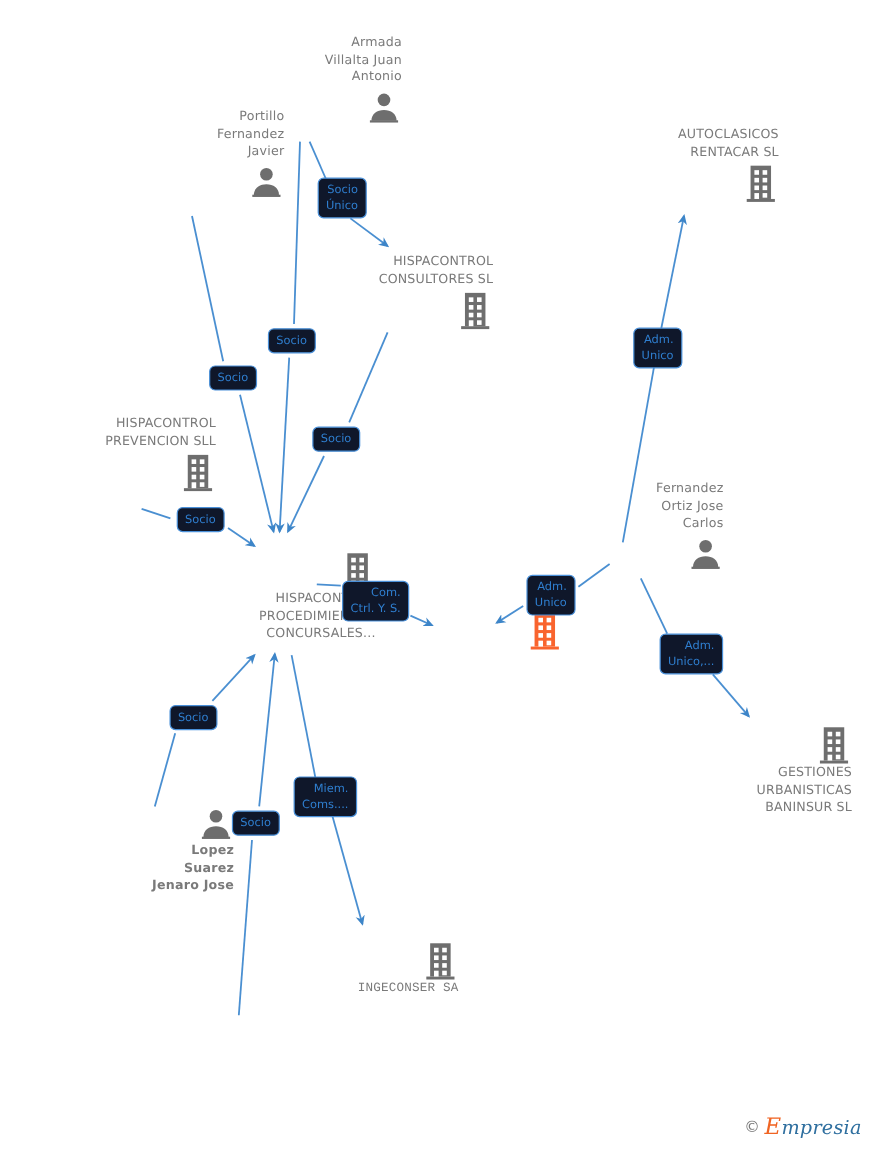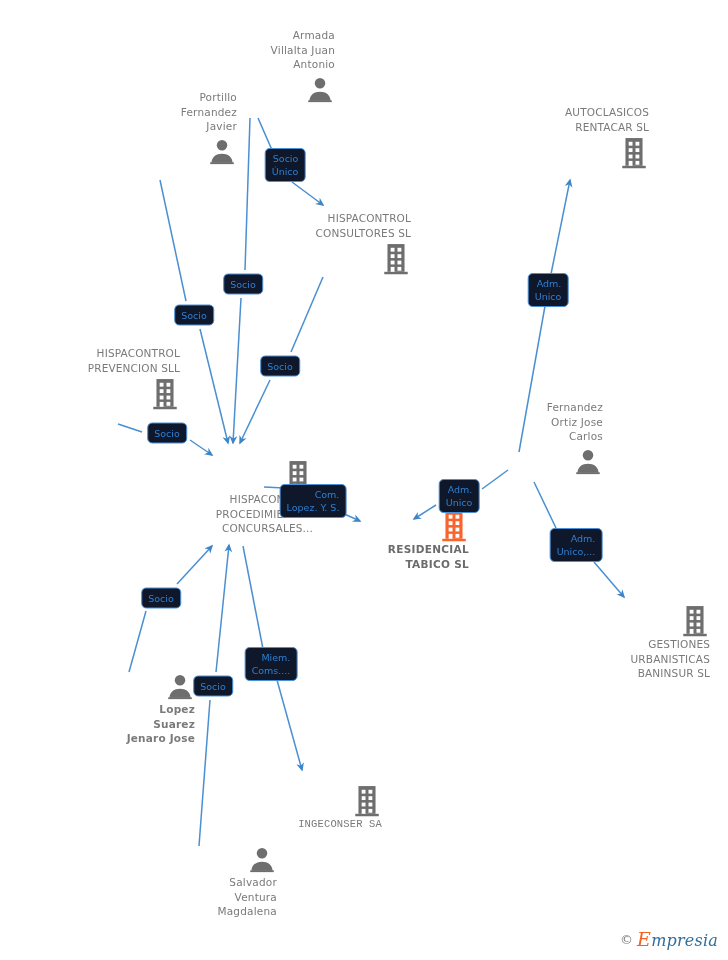--- a/index.html
+++ b/index.html
@@ -225,22 +225,20 @@
             <rect x="14.4" y="4.5" width="3.6" height="3.6"></rect>
           <rect x="8" y="10.5" width="3.6" height="3.6"></rect>
             <rect x="14.4" y="10.5" width="3.6" height="3.6"></rect>
           <rect x="8" y="16.5" width="3.6" height="3.6"></rect>
             <rect x="14.4" y="16.5" width="3.6" height="3.6"></rect>
           <rect x="8" y="22.4" width="3.6" height="4.6"></rect>
             <rect x="14.4" y="22.4" width="3.6" height="3.6"></rect>
         </g>
       </svg>
     </span>
-    <span class="cap">RESIDENCIAL
-TABICO SL</span>
   </div>
 
   <div class="node company" style="left:630px;top:605px;">
     <span class="glyph">
       <svg width="30" height="32" viewBox="0 0 26 30">
         <rect x="5" y="1" width="16" height="26" fill="#6e6e6e"></rect>
         <rect x="2" y="27" width="22" height="2.3" fill="#6e6e6e"></rect>
         <g fill="#ffffff">
           <rect x="8" y="4.5" width="3.6" height="3.6"></rect>
             <rect x="14.4" y="4.5" width="3.6" height="3.6"></rect>
@@ -284,43 +282,31 @@
           <rect x="8" y="16.5" width="3.6" height="3.6"></rect>
             <rect x="14.4" y="16.5" width="3.6" height="3.6"></rect>
           <rect x="8" y="22.4" width="3.6" height="4.6"></rect>
             <rect x="14.4" y="22.4" width="3.6" height="3.6"></rect>
         </g>
       </svg>
     </span>
     <span class="cap">INGECONSER SA</span>
   </div>
 
-  <div class="node person" style="left:197px;top:845px;">
-    <span class="glyph">
-      <svg width="30" height="30" viewBox="0 0 24 24">
-          <circle cx="12" cy="6.6" r="4.2" fill="#6e6e6e"></circle>
-          <path d="M3.6 20.5c0-4.6 3.8-7.2 8.4-7.2s8.4 2.6 8.4 7.2z" fill="#6e6e6e"></path>
-          <rect x="2.6" y="20.2" width="18.8" height="1.5" fill="#6e6e6e"></rect>
-        </svg>
-    </span>
-    <span class="cap">Salvador
-Ventura
-Magdalena</span>
-  </div>
 
   <div class="elabel" style="left:285px;top:165px;">Socio
 Único</div>
   <div class="elabel" style="left:243px;top:284px;">Socio</div>
   <div class="elabel" style="left:194px;top:315px;">Socio</div>
   <div class="elabel" style="left:548px;top:290px;">Adm.
 Unico</div>
   <div class="elabel" style="left:280px;top:366px;">Socio</div>
   <div class="elabel" style="left:167px;top:433px;">Socio</div>
   <div class="elabel" style="left:313px;top:501px;">Com.
-Lopez. Y. S.</div>
+Ctrl. Y. S.</div>
   <div class="elabel" style="left:459px;top:496px;">Adm.
 Unico</div>
   <div class="elabel" style="left:576px;top:545px;">Adm.
 Unico,...</div>
   <div class="elabel" style="left:161px;top:598px;">Socio</div>
   <div class="elabel" style="left:271px;top:664px;">Miem.
 Coms....</div>
   <div class="elabel" style="left:213px;top:686px;">Socio</div>
 
   <div class="watermark">

